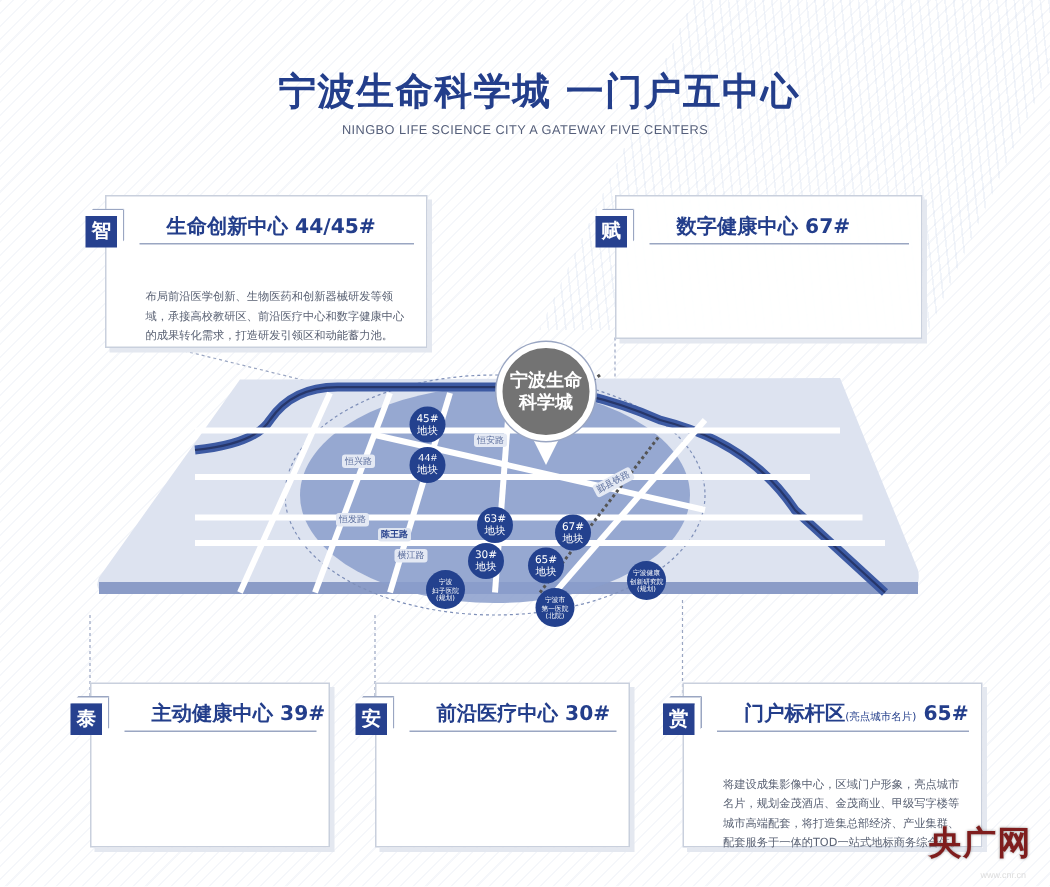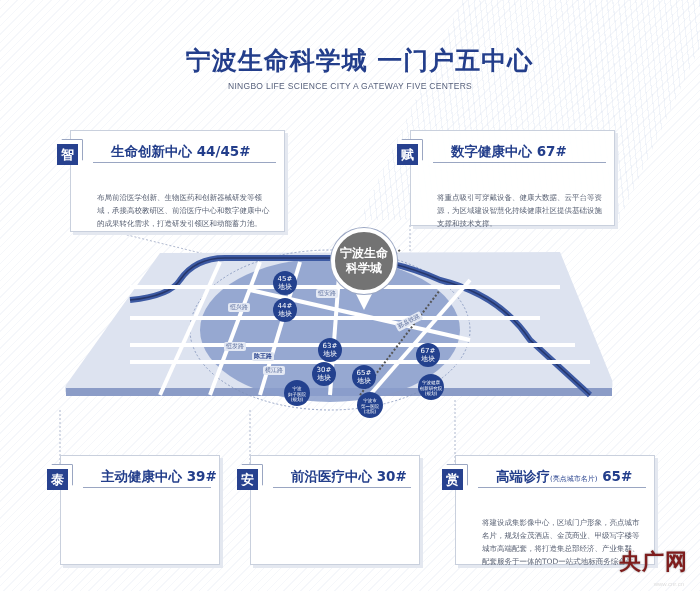--- a/index.html
+++ b/index.html
@@ -153,33 +153,33 @@
   <div class="circle">
     <div>宁波生命</div>
     <div>科学城</div>
   </div>
 </div>
 
 <div class="marker" style="left:273px;top:271px;">
     <div>45#</div>
     <div>地块</div>
   </div>
-<div class="marker" style="left:273px;top:298px;">
+<div class="marker" style="left:273px;top:298px;font-family:Liberation Mono, monospace;">
     <div>44#</div>
     <div>地块</div>
   </div>
 <div class="marker" style="left:318px;top:338px;">
     <div>63#</div>
     <div>地块</div>
   </div>
 <div class="marker" style="left:312px;top:362px;">
     <div>30#</div>
     <div>地块</div>
   </div>
-<div class="marker" style="left:370px;top:343px;margin-left:46px;">
+<div class="marker" style="left:370px;top:343px;">
     <div>67#</div>
     <div>地块</div>
   </div>
 <div class="marker" style="left:352px;top:365px;">
     <div>65#</div>
     <div>地块</div>
   </div>
 
 <div class="marker small" style="left:284px;top:380px;">
     <div>宁波</div>
@@ -207,21 +207,20 @@
   <div class="body">布局前沿医学创新、生物医药和创新器械研发等领域，承接高校教研区、前沿医疗中心和数字健康中心的成果转化需求，打造研发引领区和动能蓄力池。</div>
 </div>
 
 <div class="card" style="left:410px;top:130px;width:205px;height:96px;">
   <div class="cube" style="left:-14px;top:8px;">
     <div class="top"></div>
       <div class="side"></div>
     <div class="face">赋</div>
   </div>
   <div class="head">数字健康中心 67#</div>
-  <div class="body">将重点吸引可穿戴设备、健康大数据、云平台等资源，为区域建设智慧化持续健康社区提供基础设施支撑和技术支撑。</div>
 </div>
 
 <div class="card" style="left:60px;top:455px;width:160px;height:110px;">
   <div class="cube" style="left:-14px;top:8px;">
     <div class="top"></div>
       <div class="side"></div>
     <div class="face">泰</div>
   </div>
   <div class="head">主动健康中心 39#</div>
 </div>
@@ -235,19 +234,19 @@
   <div class="head">前沿医疗中心 30#</div>
 </div>
 
 <div class="card" style="left:455px;top:455px;width:200px;height:110px;">
   <div class="cube" style="left:-14px;top:8px;">
     <div class="top"></div>
       <div class="side"></div>
     <div class="face">赏</div>
   </div>
   <div class="head">
-    <span>高端诊疗</span><small>(亮点城市名片)</small><span> 65#</span>
+    <span>门户标杆区</span><small>(亮点城市名片)</small><span> 65#</span>
   </div>
   <div class="body">将建设成集影像中心，区域门户形象，亮点城市名片，规划金茂酒店、金茂商业、甲级写字楼等城市高端配套，将打造集总部经济、产业集群、配套服务于一体的TOD一站式地标商务综合体。</div>
 </div>
 
 <div class="watermark">央广网</div>
 <div class="watermark-sub">www.cnr.cn</div>
 
 </body></html>

